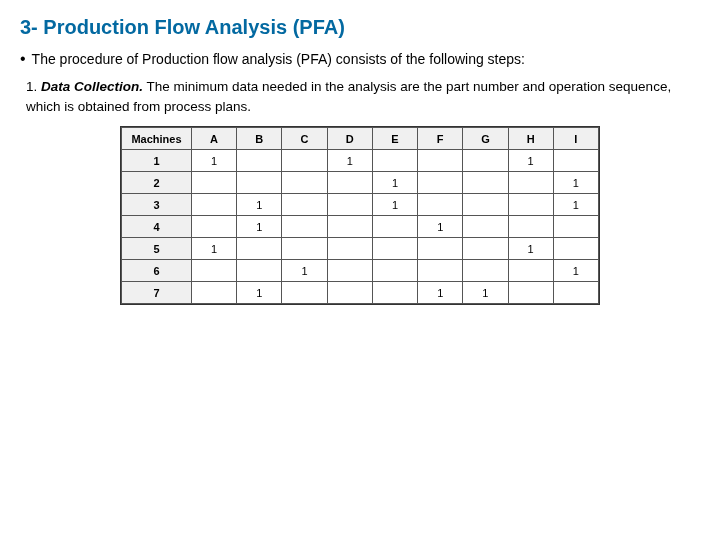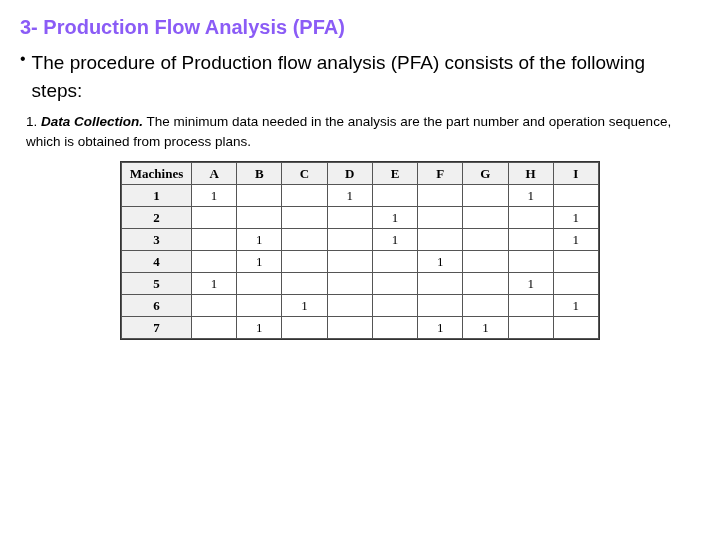--- a/index.html
+++ b/index.html
@@ -12,36 +12,36 @@
       color: #000;
       overflow: hidden;
     }
     .container {
       padding: 16px 20px;
       width: 720px;
     }
     h1 {
       font-size: 20px;
       font-weight: bold;
-      color: #8b5cf6;
+      color: #0369a1;
       margin-bottom: 10px;
     }
     .bullet-section {
       display: flex;
       align-items: flex-start;
       margin-bottom: 8px;
     }
     .bullet {
       font-size: 16px;
       margin-right: 6px;
       margin-top: 1px;
       flex-shrink: 0;
     }
     .bullet-text {
-      font-size: 19px;
+      font-size: 14px;
       line-height: 1.45;
     }
     .steps-container {
       margin-left: 6px;
       margin-top: 6px;
     }
     .step {
       margin-bottom: 7px;
       font-size: 13.5px;
       line-height: 1.45;
@@ -63,22 +63,21 @@
     .chart-title {
       text-align: center;
       font-size: 12px;
       font-weight: bold;
       padding: 2px 0;
       border-bottom: 1px solid #333;
     }
     .chart-table {
       width: 100%;
       border-collapse: collapse;
-      font-size: 13px;
-      font-family: Liberation Serif, serif;
+      font-size: 11px;
     }
     .chart-table th, .chart-table td {
       border: 1px solid #555;
       text-align: center;
       width: 42px;
       height: 22px;
       padding: 1px;
     }
     .chart-table .header-row th {
       background: #f0f0f0;

